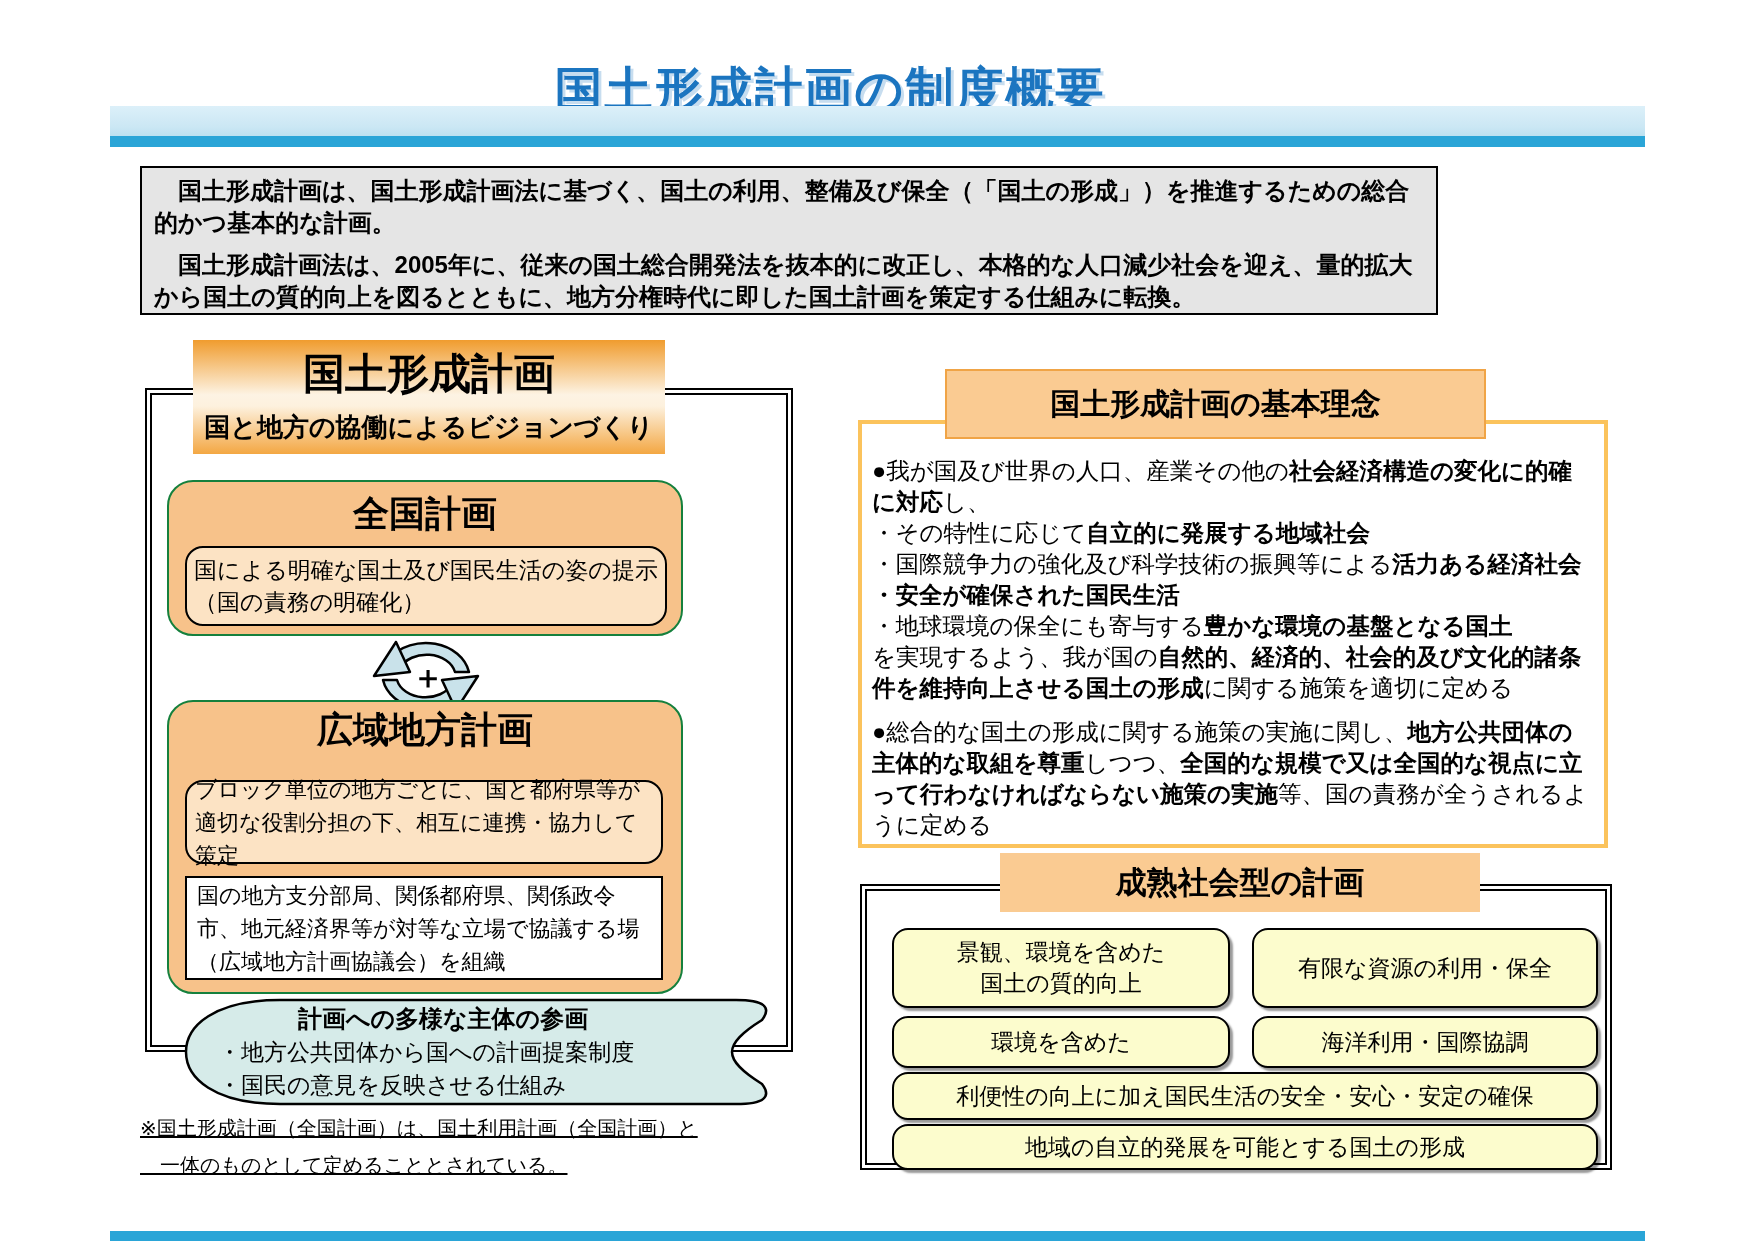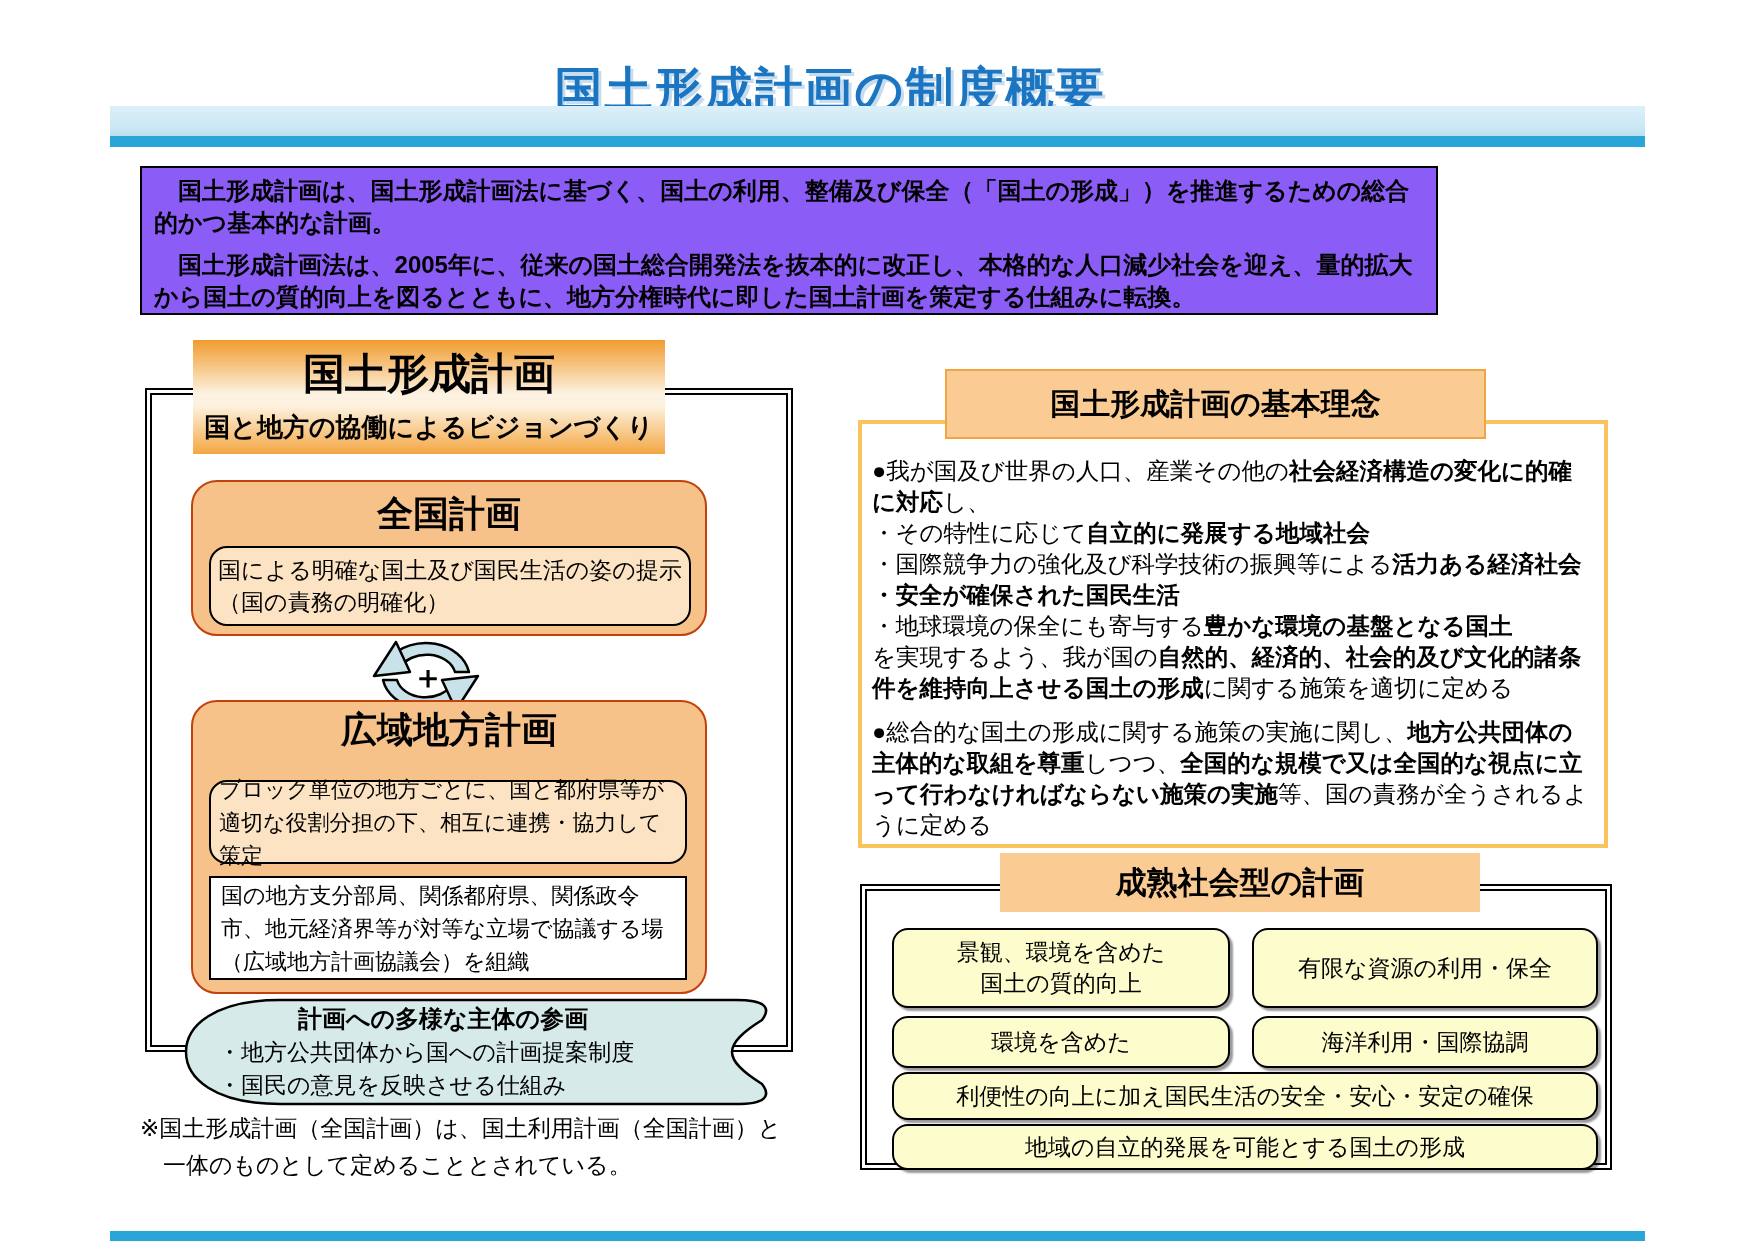--- a/index.html
+++ b/index.html
@@ -15,45 +15,45 @@
     left:110px;top:58px;width:1440px;text-align:center;
     font-size:48px;font-weight:bold;color:var(--title_blue);
     text-shadow:3px 3px 0 rgba(130,180,220,.45);letter-spacing:2px;
   }
   .band1{left:110px;top:106px;width:1535px;height:30px;
     background:linear-gradient(180deg,#DCF0F9 0%,var(--band_light_blue) 70%,#BCE1F0 100%);}
   .band2{left:110px;top:136px;width:1535px;height:11px;background:var(--bar_blue);}
   .bottom-bar{left:110px;top:1231px;width:1535px;height:10px;background:var(--bar_blue);}
 
   .intro-box{left:140px;top:166px;width:1270px;height:131px;border:2px solid #000;
-    background:#8b5cf6;padding:7px 12px;font-size:24px;font-weight:bold;line-height:32px;}
+    background:#e5e5e5;padding:7px 12px;font-size:24px;font-weight:bold;line-height:32px;}
   .intro-box p{margin:0;}
   .intro-box p + p{margin-top:10px;}
 
   .left-frame{left:145px;top:388px;width:634px;height:650px;border:7px double #000;z-index:1;}
   .left-header{left:193px;top:340px;width:472px;height:114px;z-index:2;text-align:center;
     background:linear-gradient(180deg,var(--orange_gradient) 0%,#FDF3E3 48%,#FDF1DE 58%,#F3A743 100%);}
   .left-header-title{font-size:42px;font-weight:bold;line-height:64px;margin-top:2px;}
   .left-header-sub{font-size:26px;font-weight:bold;line-height:42px;}
 
-  .plan-box{left:191px;width:512px;background:var(--box_orange);border:2px solid #c2410c;border-radius:26px;z-index:2;}
+  .plan-box{left:167px;width:512px;background:var(--box_orange);border:2px solid #15803d;border-radius:26px;z-index:2;}
   .plan-title{font-size:36px;font-weight:bold;text-align:center;}
   .inner-light{position:absolute;left:16px;width:478px;background:var(--box_orange_light);
     border:2px solid #000;border-radius:18px;display:flex;align-items:center;justify-content:center;}
   .inner-white{position:absolute;left:16px;width:478px;background:#fff;border:2px solid #000;
     display:flex;align-items:center;}
 
   .cycle-icon{left:366px;top:626px;width:120px;height:100px;z-index:2;}
 
   .bubble-svg{left:170px;top:996px;width:612px;height:112px;z-index:3;}
   .bubble-text{left:218px;top:1002px;width:450px;z-index:4;}
   .bubble-title{font-size:24px;font-weight:bold;text-align:center;line-height:34px;}
   .bubble-item{font-size:23px;line-height:33px;}
 
-  .footnote{left:140px;top:1110px;width:720px;font-size:23px;line-height:37px;}
+  .footnote{left:140px;top:1110px;width:720px;font-size:20px;line-height:37px;text-decoration:underline;}
 
   .principles-box{left:858px;top:420px;width:742px;height:420px;background:#fff;
     border:4px solid var(--principles_border);z-index:1;}
   .principles-header{left:945px;top:369px;width:537px;height:66px;background:var(--header_orange);
     border:2px solid #F0A446;z-index:2;display:flex;align-items:center;justify-content:center;
     font-size:30px;font-weight:bold;}
   .principles-text{left:872px;top:456px;width:724px;font-size:23.5px;line-height:31px;z-index:2;}
   .principles-para2{margin-top:13px;}
 
   .mature-header{left:1000px;top:853px;width:480px;height:59px;background:var(--header_orange);

